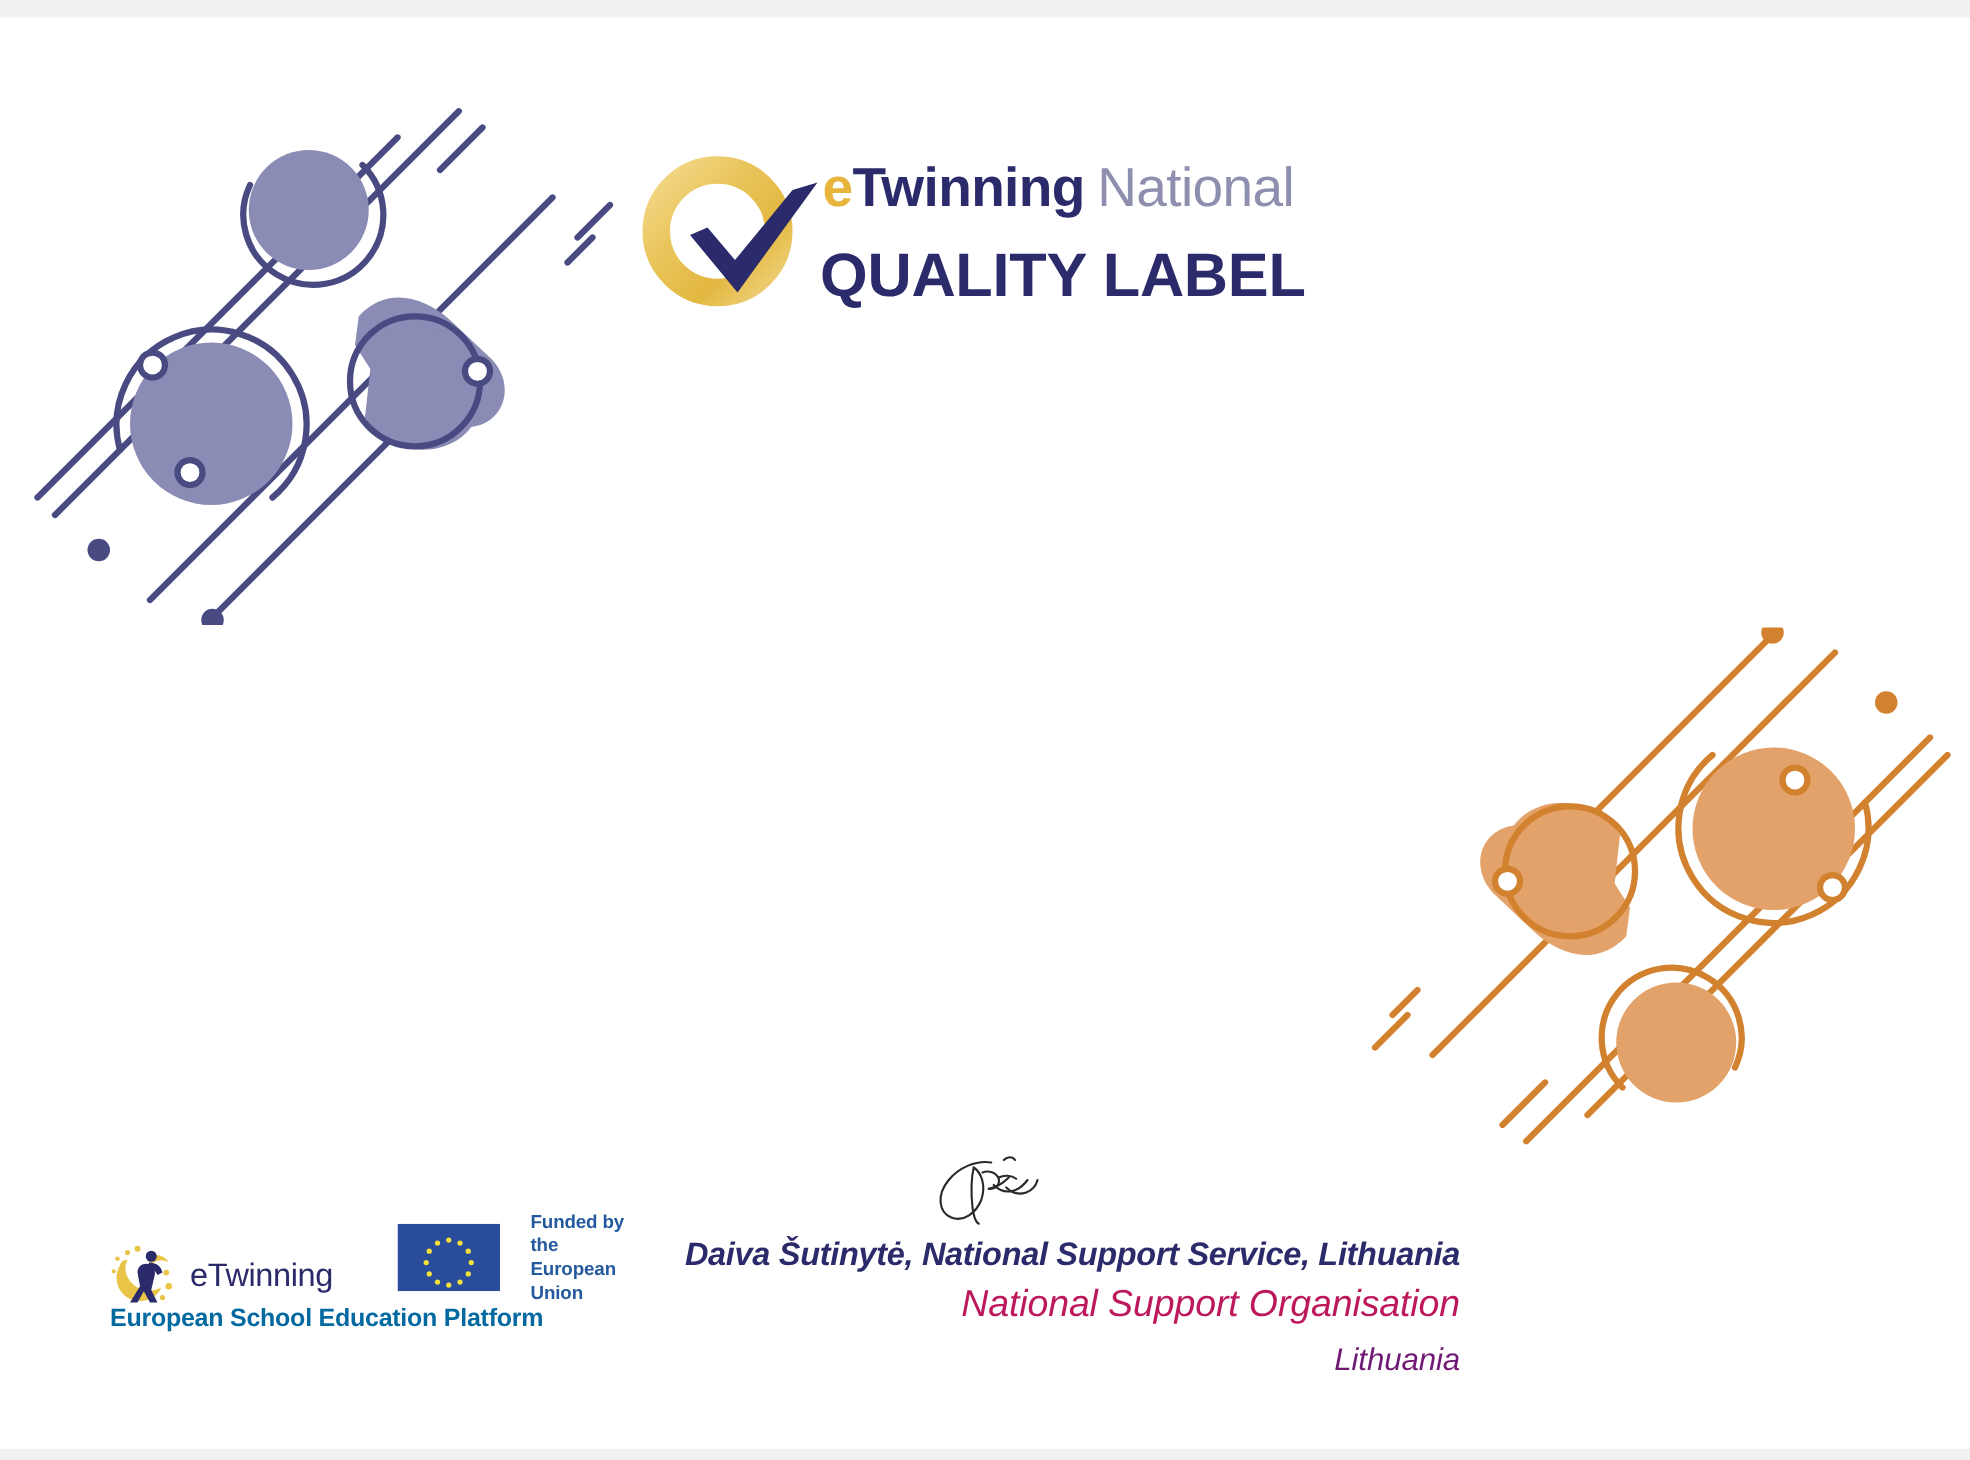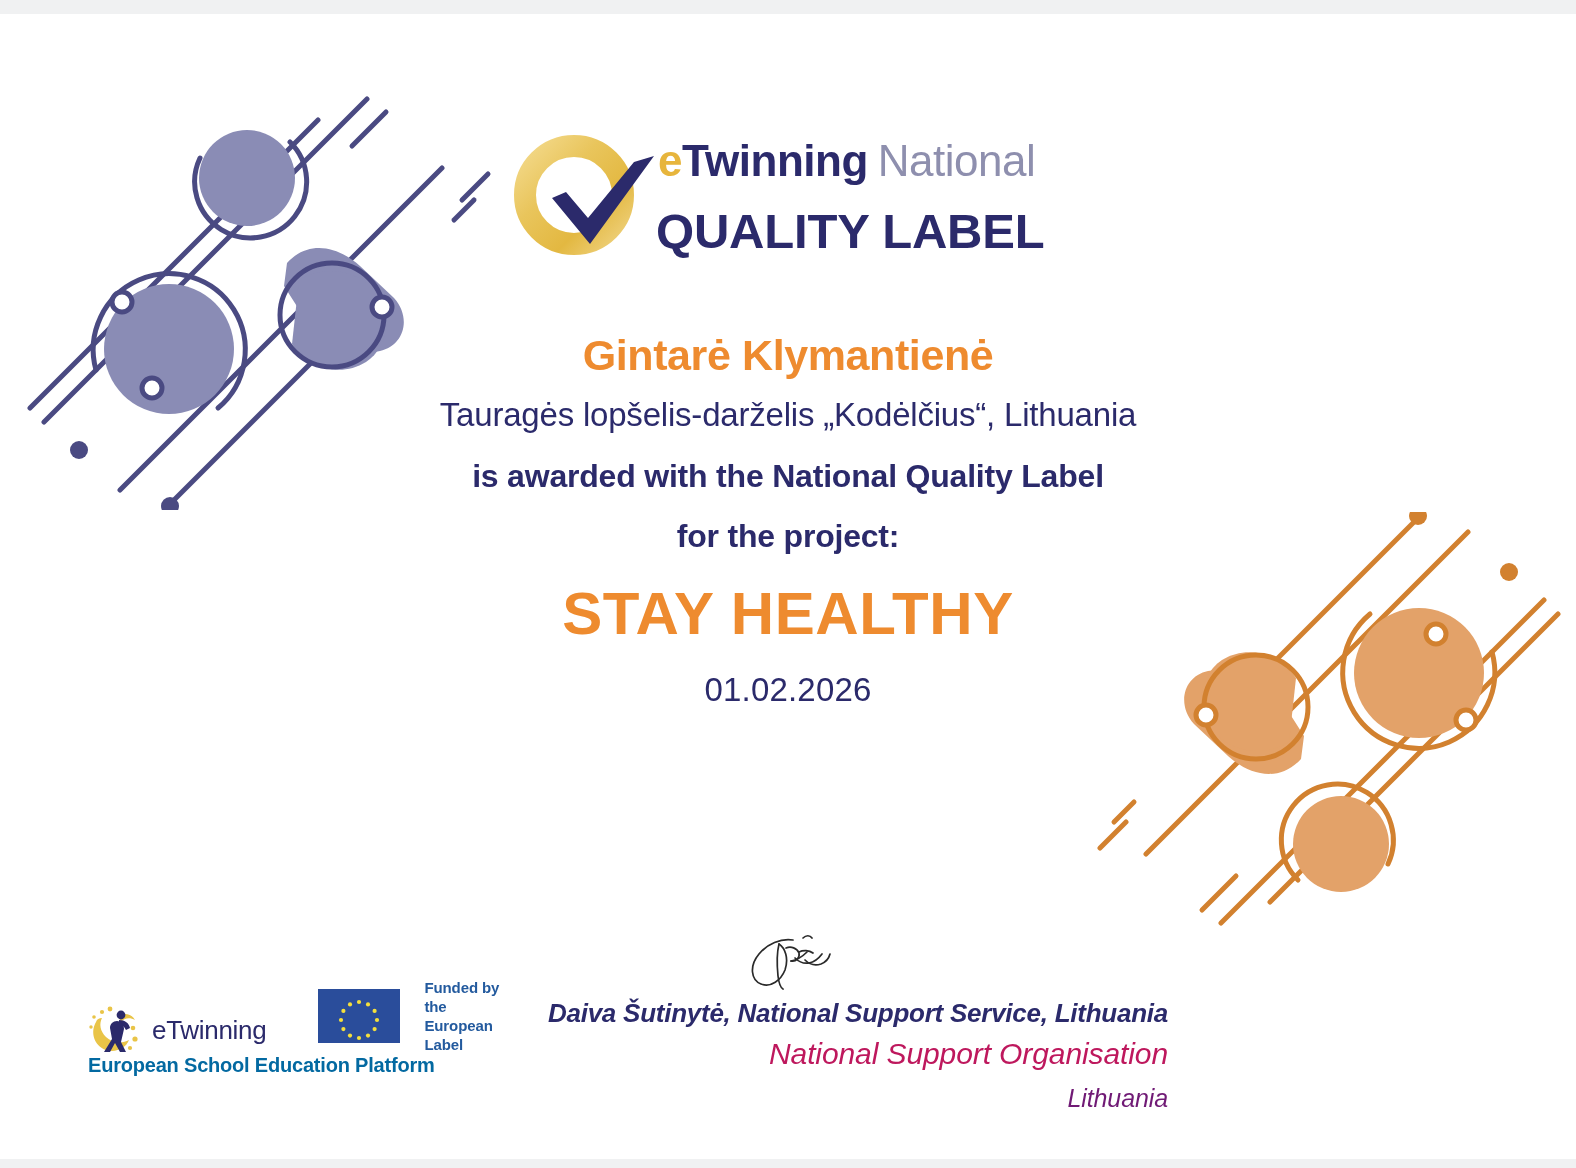--- a/index.html
+++ b/index.html
@@ -5,21 +5,21 @@
   html,body{margin:0;padding:0;background:#ffffff;}
   body{
     width:1576px;height:1168px;position:relative;overflow:hidden;
     font-family:"Liberation Sans", sans-serif;
     background:#ffffff;
   }
   .edge-band{position:absolute;left:0;width:100%;background:#f0f1f2;}
   .edge-top{top:0;height:14px;}
   .edge-bottom{bottom:0;height:9px;}
 
-  .sheet{position:absolute;left:0;top:30px;width:1576px;height:952px;background:#fff;}
+  .sheet{position:absolute;left:0;top:20px;width:1576px;height:952px;background:#fff;}
 
   
   .deco{position:absolute;pointer-events:none;}
   .deco-tl{left:22px;top:40px;width:470px;height:440px;}
   .deco-br{right:10px;bottom:30px;width:470px;height:440px;transform:rotate(180deg);}
 
   
   .logo-block{position:absolute;left:0;top:100px;width:100%;display:flex;justify-content:center;}
   .logo-inner{position:relative;width:560px;height:150px;}
   .logo-q{position:absolute;left:0;top:2px;width:152px;height:136px;}
@@ -144,28 +144,20 @@
       </div>
       <div class="logo-words">
         <div class="logo-line1">
           <span class="e">e</span><span class="tw">Twinning</span><span class="nat">National</span>
         </div>
         <div class="logo-line2">QUALITY LABEL</div>
       </div>
     </div>
   </div>
 
-  <div class="body-text">
-    <div class="recipient">Gintarė Klymantienė</div>
-    <div class="school">Tauragės lopšelis-darželis „Kodėlčius“, Lithuania</div>
-    <div class="awarded">is awarded with the National Quality Label</div>
-    <div class="forproject">for the project:</div>
-    <div class="project-title">STAY HEALTHY</div>
-    <div class="date">01.02.2026</div>
-  </div>
 
   <div class="footer">
 
     <div class="footer-left">
       <div class="logo-row">
 
         <div class="etw-logo">
           <span class="etw-mark">
             <svg viewBox="0 0 58 48" width="58" height="48" aria-hidden="true">
               <path d="M 8 16 C 2 26 6 40 18 44 C 28 47 38 42 41 34 C 34 38 24 37 18 31 C 12 25 11 18 14 12 C 11 12 9 13 8 16 Z" fill="#e9c447"></path>
@@ -200,21 +192,21 @@
                 <circle cx="32" cy="46.6" r="2.1"></circle>
                 <circle cx="25.4" cy="40.1" r="2.1"></circle>
                 <circle cx="23" cy="31" r="2.1"></circle>
                 <circle cx="25.4" cy="21.9" r="2.1"></circle>
                 <circle cx="32" cy="15.4" r="2.1"></circle>
               </g>
             </svg>
           </span>
           <span class="eu-text">
             <span>Funded by</span><br>
-            <span>the European Label</span>
+            <span>the European Union</span>
           </span>
         </div>
 
       </div>
       <div class="esep">European School Education Platform</div>
     </div>
 
     <div class="footer-center">
       <span class="sig-img">
         <svg viewBox="0 0 110 62" width="110" height="62" aria-hidden="true">

